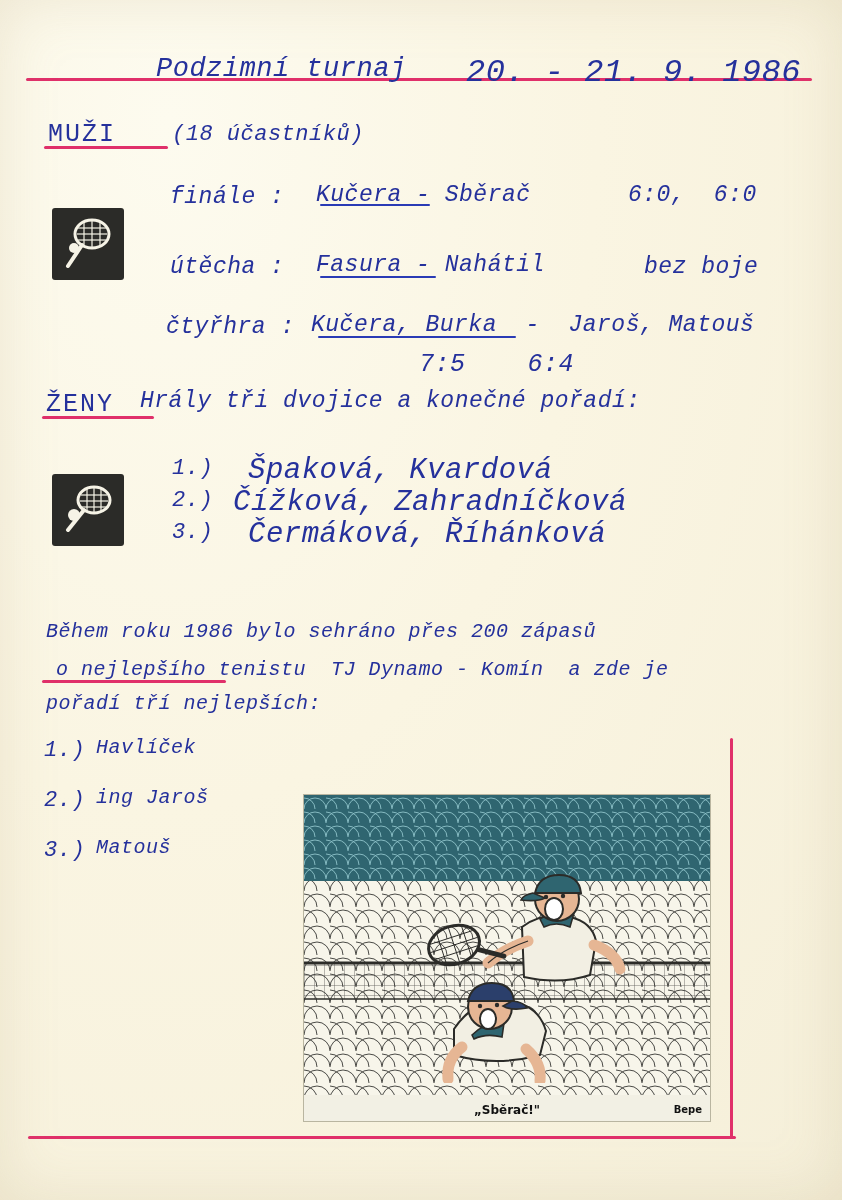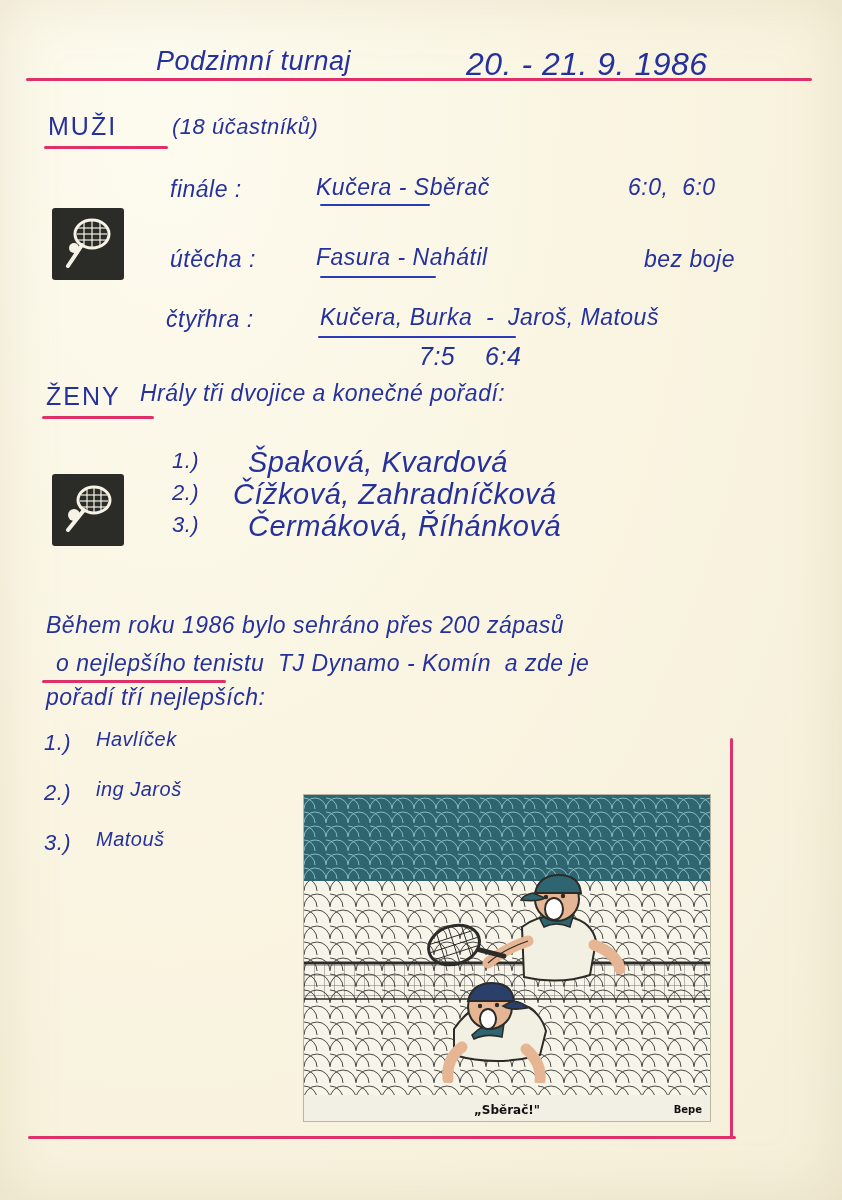--- a/index.html
+++ b/index.html
@@ -25,25 +25,26 @@
   
   .page::after {
     content: "";
     position: absolute;
     inset: 0;
     pointer-events: none;
     box-shadow: inset 0 0 60px rgba(170,150,100,0.18);
   }
 
   .hand {
-    font-family: Liberation Sans, sans-serif;
+    font-family: Liberation Mono, monospace;
     font-style: italic;
     color: #2a2f9e;
     letter-spacing: 0.5px;
     white-space: pre;
+    margin-top: 8px;
   }
   .hand-blue { color: #25319c; }
 
   
   .rule {
     position: absolute;
     background: #e0306a;
     height: 3px;
     border-radius: 2px;
   }
@@ -115,21 +116,21 @@
     position: absolute;
     font-size: 22px;
   }
   .place-names {
     position: absolute;
     font-size: 29px;
   }
 
   .para-line {
     position: absolute;
-    font-size: 23px;
+    font-size: 20px;
   }
 
   .rank-num {
     position: absolute;
     font-size: 22px;
   }
   .rank-name {
     position: absolute;
     font-size: 20px;
   }
@@ -210,21 +211,21 @@
   <div class="row-value hand hand-blue" style="left:316px; top:174px;">Kučera - Sběrač</div>
   <div class="underline blue" style="left:320px; top:204px; width:110px;"></div>
   <div class="row-value hand hand-blue" style="left:628px; top:174px;">6:0,  6:0</div>
 
   <div class="row-label hand hand-blue" style="left:170px; top:246px;">útěcha :</div>
   <div class="row-value hand hand-blue" style="left:316px; top:244px;">Fasura - Nahátil</div>
   <div class="underline blue" style="left:320px; top:276px; width:116px;"></div>
   <div class="row-value hand hand-blue" style="left:644px; top:246px;">bez boje</div>
 
   <div class="row-label hand hand-blue" style="left:166px; top:306px;">čtyřhra :</div>
-  <div class="row-value hand hand-blue" style="left:320px; top:304px;">Kučera, Burka  -  Jaroš, Matouš</div>
+  <div class="row-value hand hand-blue" style="left:311px; top:304px;">Kučera, Burka  -  Jaroš, Matouš</div>
   <div class="underline blue" style="left:318px; top:336px; width:198px;"></div>
   <div class="row-value hand hand-blue" style="left:419px; top:342px; font-size:25px;">7:5    6:4</div>
 
   <div id="women-head" class="hand hand-blue">ŽENY</div>
   <div class="underline" style="left:42px; top:416px; width:112px;"></div>
   <div id="women-intro" class="hand hand-blue">Hrály tři dvojice a konečné pořadí:</div>
 
   <div class="stamp" style="left:52px; top:474px;">
     <svg width="72" height="72" viewBox="0 0 72 72">
       <ellipse cx="42" cy="26" rx="16" ry="13" fill="none" stroke="#f6f3e6" stroke-width="3"></ellipse>

